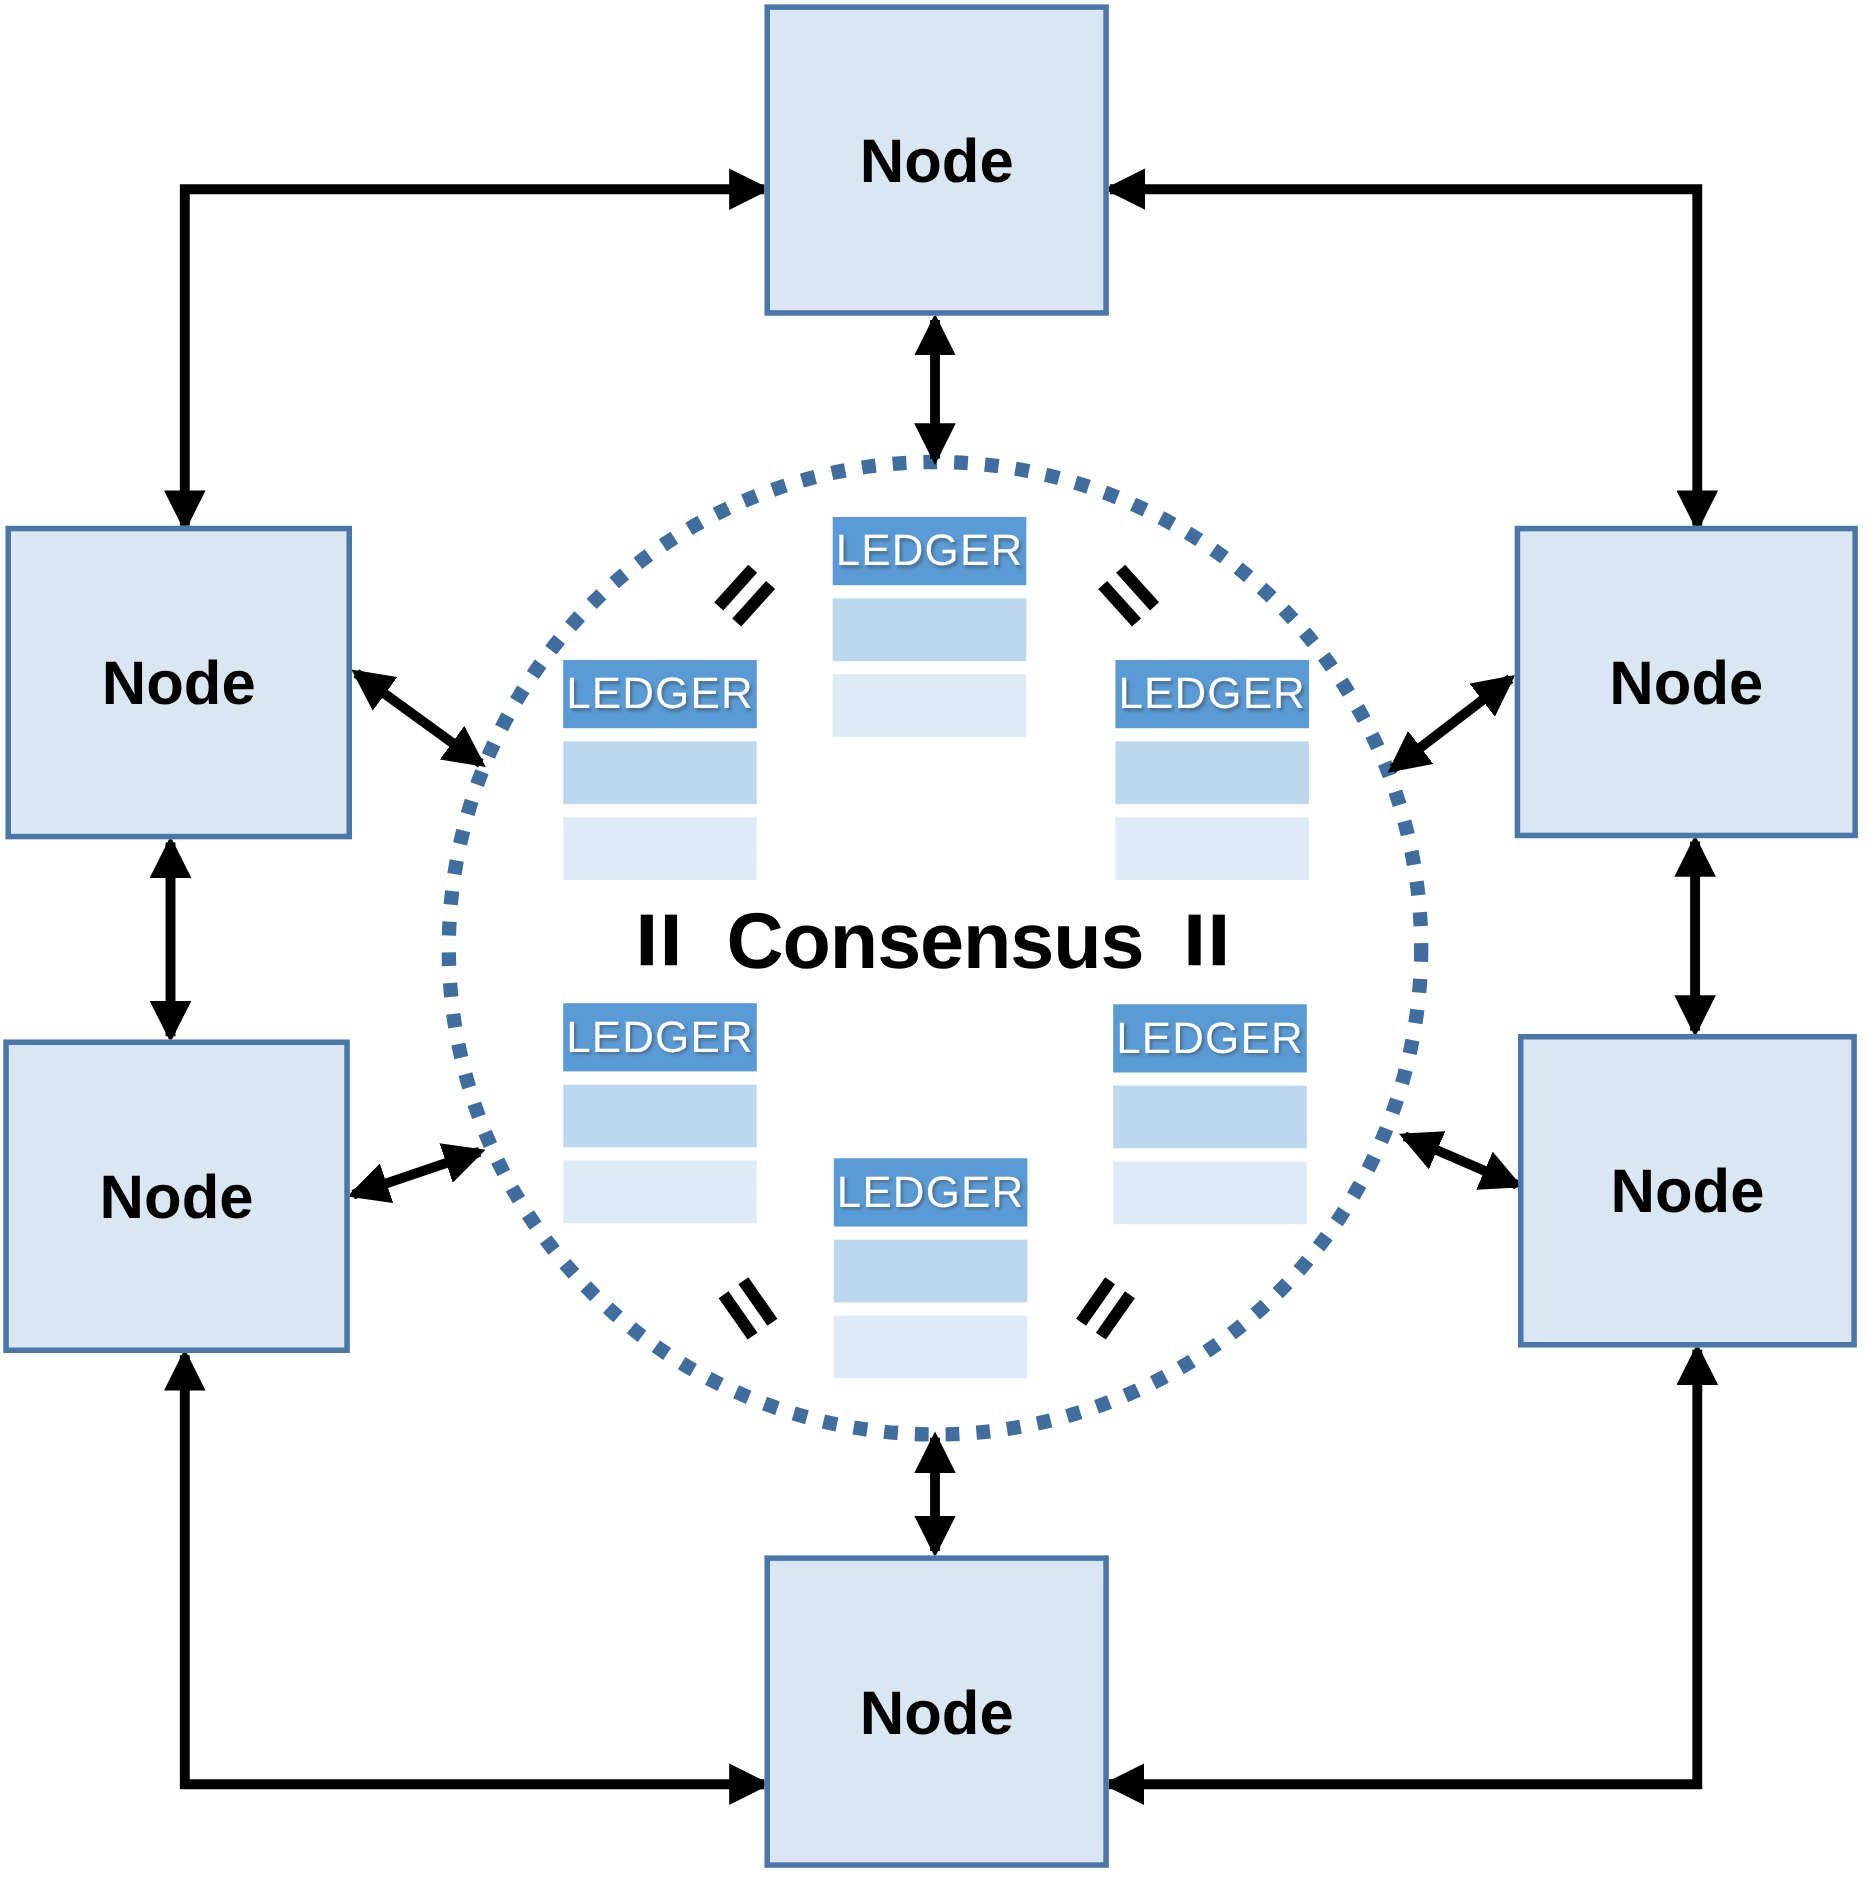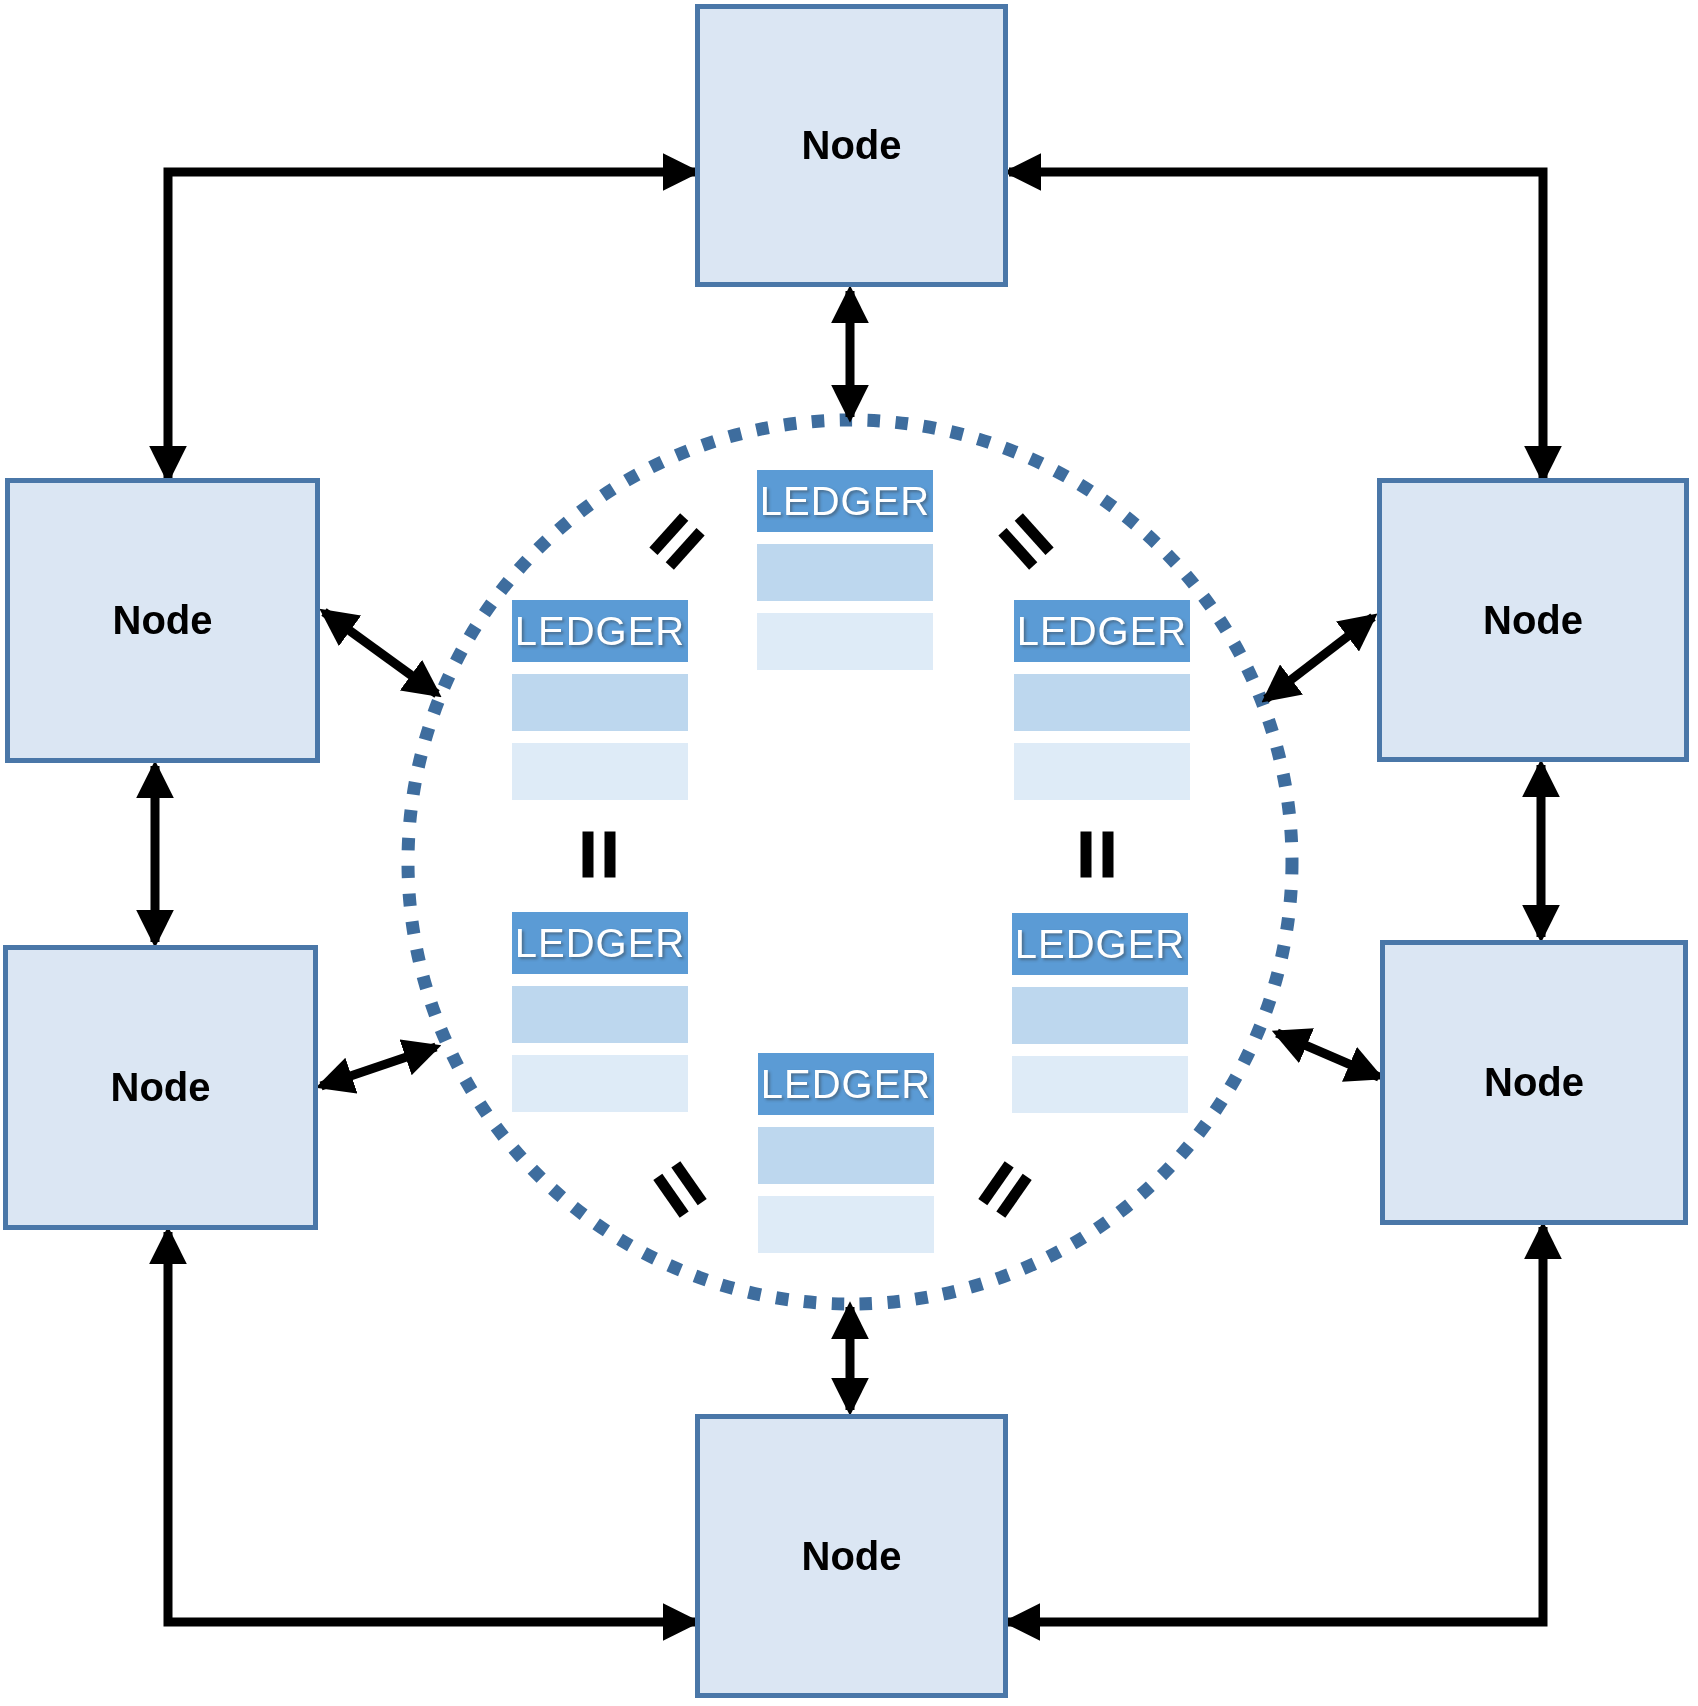--- a/index.html
+++ b/index.html
@@ -38,21 +38,21 @@
     stroke-dasharray:12.5 15.5;
   }
   .node{
     position:absolute;
     background:var(--node-fill);
     border:5px solid var(--node-border);
     box-sizing:border-box;
     display:flex;
     align-items:center;
     justify-content:center;
-    font-size:40px;
+    font-size:56px;
     font-weight:700;
     color:#000000;
   }
   .ledger{
     position:absolute;
     width:176px;
   }
   .ledger .ledger-header{
     height:62px;
     background:var(--ledger-header);
@@ -171,20 +171,21 @@
     <div class="ledger-header">LEDGER</div>
     <div class="ledger-row1"></div>
     <div class="ledger-row2"></div>
   </div>
   <div class="ledger" style="left:758px;top:1053px;">
     <div class="ledger-header">LEDGER</div>
     <div class="ledger-row1"></div>
     <div class="ledger-row2"></div>
   </div>
 
+  <div class="consensus-label">Consensus</div>
 
   <div class="eq eq-tl"></div>
   <div class="eq eq-tr"></div>
   <div class="eq eq-ml"></div>
   <div class="eq eq-mr"></div>
   <div class="eq eq-bl"></div>
   <div class="eq eq-br"></div>
 
 </div>
 

